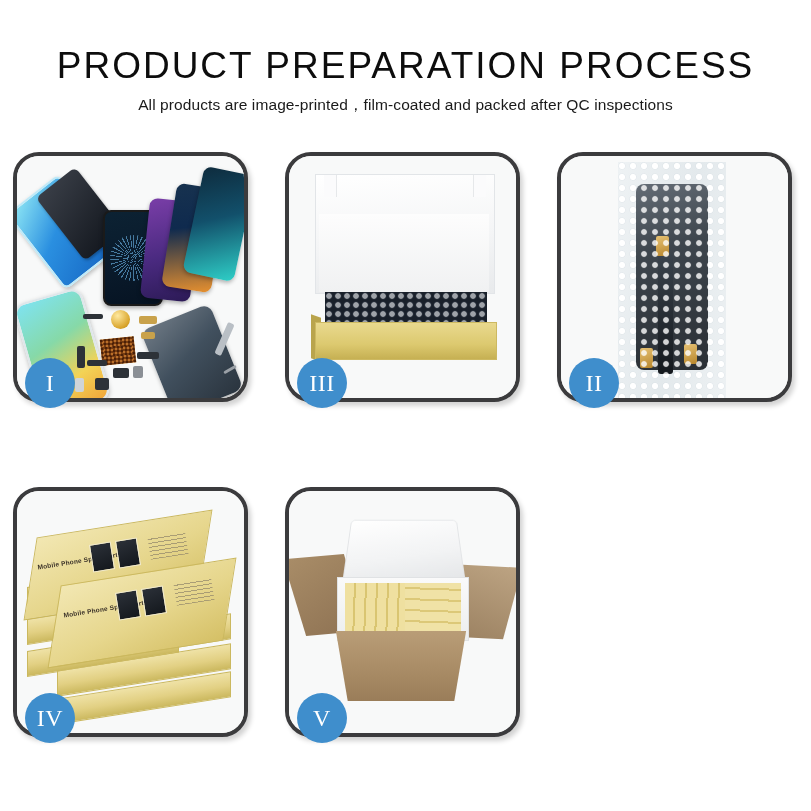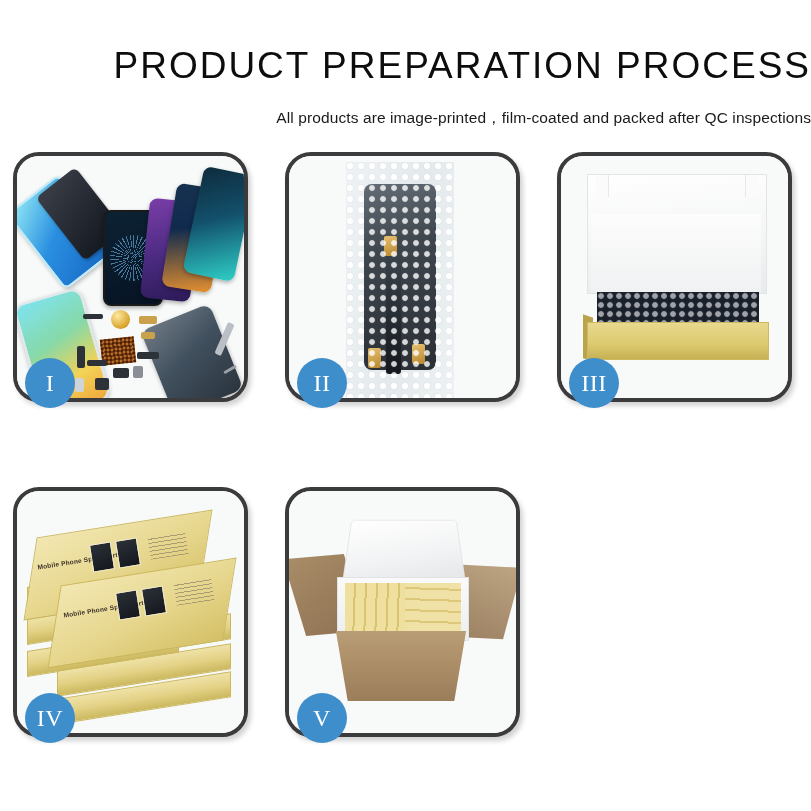--- a/index.html
+++ b/index.html
@@ -19,33 +19,33 @@
     height: 811px;
     background: #ffffff;
   }
 
   
   .header {
     position: absolute;
     top: 44px;
     left: 0;
     width: 811px;
-    text-align: right;
+    text-align: center;
   }
   .title {
     font-family: "Liberation Sans", sans-serif;
     font-size: 37px;
     font-weight: 400;
     letter-spacing: 2.0px;
     color: #0d0d0d;
     line-height: 44px;
     white-space: nowrap;
   }
   .subtitle {
-    margin-top: 20px;
+    margin-top: 7px;
     font-family: "Liberation Sans", sans-serif;
     font-size: 15.5px;
     font-weight: 400;
     letter-spacing: 0.1px;
     color: #1a1a1a;
     line-height: 20px;
     white-space: nowrap;
   }
 
   
@@ -456,41 +456,41 @@
         <div class="part" style="left:78px;top:222px;width:14px;height:12px;"></div>
         <div class="part" style="left:58px;top:222px;width:9px;height:14px;background:#cfd4d8;"></div>
         <div class="part" style="left:204px;top:166px;width:7px;height:34px;background:#b9bfc5;transform:rotate(24deg);"></div>
         <div class="part" style="left:206px;top:212px;width:14px;height:3px;background:#9aa0a6;transform:rotate(-30deg);"></div>
       </div>
       <div class="badge">I</div>
     </div>
 
     <div class="panel">
       <div class="panel-inner">
+        <div class="kbox-lid"></div>
+        <div class="kbox-foam"></div>
+        <div class="kbox-wrap"></div>
+        <div class="kbox-base-l"></div>
+        <div class="kbox-base"></div>
+      </div>
+      <div class="badge">III</div>
+    </div>
+
+    <div class="panel">
+      <div class="panel-inner">
         <div class="bubble-bag">
           <div class="screen-assy"></div>
           <div class="flex-cable"></div>
           <div class="gold-tab" style="left:38px;top:74px;"></div>
           <div class="gold-tab" style="left:22px;top:186px;"></div>
           <div class="gold-tab" style="left:66px;top:182px;"></div>
           <div class="bubble-overlay"></div>
         </div>
       </div>
       <div class="badge">II</div>
-    </div>
-
-    <div class="panel">
-      <div class="panel-inner">
-        <div class="kbox-lid"></div>
-        <div class="kbox-foam"></div>
-        <div class="kbox-wrap"></div>
-        <div class="kbox-base-l"></div>
-        <div class="kbox-base"></div>
-      </div>
-      <div class="badge">III</div>
     </div>
 
     <div class="panel">
       <div class="panel-inner">
         <div class="stack">
           <div class="sbox" style="left:4px;top:60px;"></div>
           <div class="sbox" style="left:4px;top:92px;"></div>
           <div class="sbox" style="left:4px;top:124px;"></div>
           <div class="sbox" style="left:34px;top:112px;width:172px;"></div>
           <div class="sbox" style="left:34px;top:142px;width:172px;"></div>

